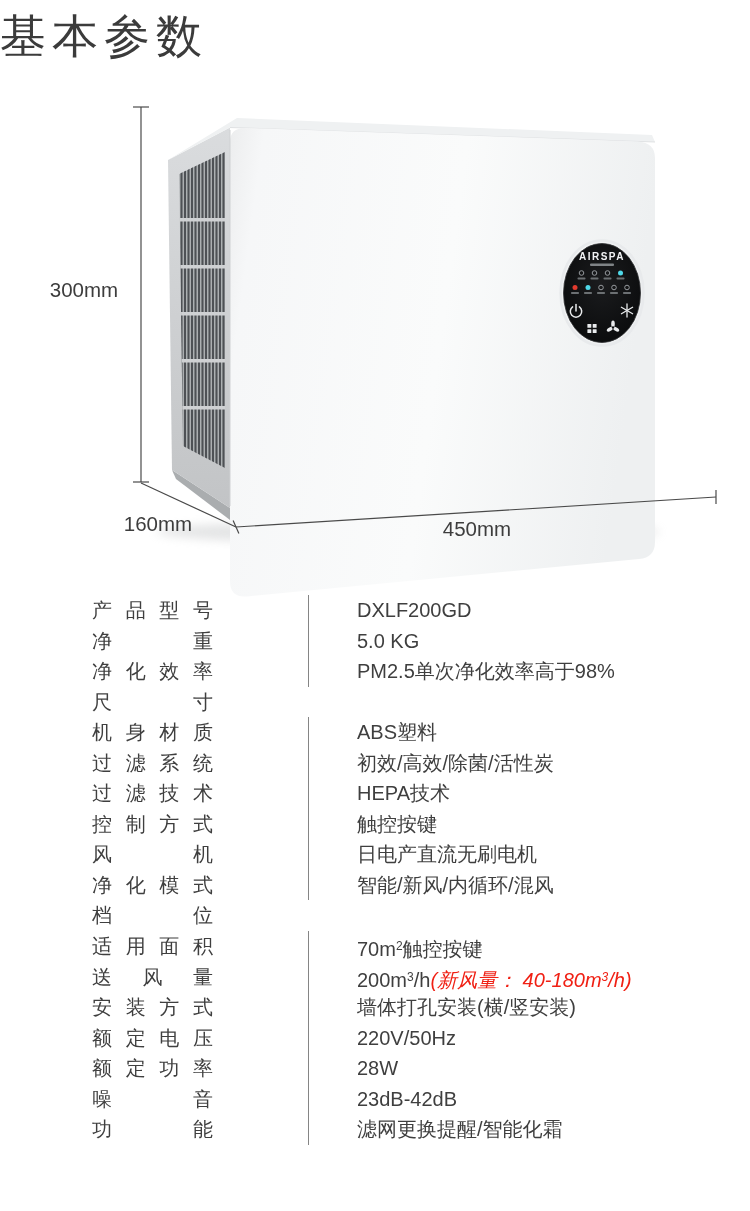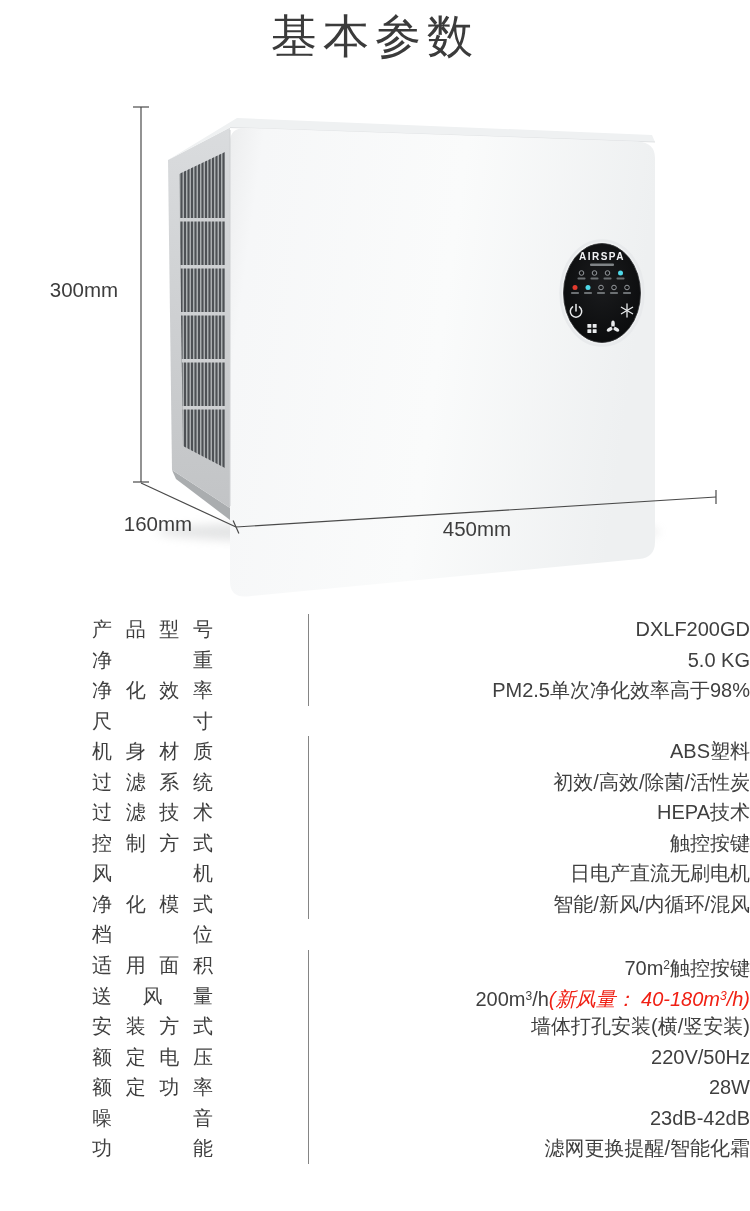--- a/index.html
+++ b/index.html
@@ -2,39 +2,38 @@
 <html style="--accent-red: #f02014; --text-dark: #3d3d3d; --divider-gray: #858585; --indicator-cyan: #4fd9e9; --indicator-red: #e23a2e;"><head>
 <meta charset="utf-8">
 <style>
   html,body{margin:0;padding:0;}
   body{
     width:750px;height:1211px;position:relative;overflow:hidden;background:#ffffff;
     font-family:"Liberation Sans","DejaVu Sans",sans-serif;
     color:var(--text-dark,#3d3d3d);
   }
   .page-title{
-    position:absolute;top:6px;left:0;width:750px;text-align:center;
+    position:absolute;top:6px;left:0;width:750px;
     font-size:46px;font-weight:300;letter-spacing:6px;color:#3b3b3b;
   }
   .figure{position:absolute;top:90px;left:0;}
   svg text{font-family:"Liberation Sans","DejaVu Sans",sans-serif;}
   .dim-text{font-size:20.5px;fill:#3d3d3d;}
   .brand-text{font-size:10px;font-weight:bold;letter-spacing:1.5px;fill:#f2f3f5;}
 
-  .spec-table{position:absolute;top:614px;left:0;width:750px;}
+  .spec-table{position:absolute;top:595px;left:0;width:750px;}
   .spec-row{display:flex;height:30.55px;}
   .spec-label{
     margin-left:92px;width:121px;font-size:20px;line-height:30.55px;
     text-align:justify;text-align-last:justify;color:#3f3f3f;
   }
   .spec-value{
     flex:1;margin-left:95px;border-left:1px solid var(--divider-gray,#858585);
-    padding-left:98px;font-size:20px;line-height:30.55px;color:#3f3f3f;
+    padding-left:48px;font-size:20px;line-height:30.55px;color:#3f3f3f;
     white-space:nowrap;
-    text-align:right;
   }
   .sup{font-size:12px;vertical-align:6px;}
   .red{color:var(--accent-red,#f02014);font-style:italic;}
 </style>
 </head>
 <body>
 
 <div class="page-title">基本参数</div>
 
 <svg class="figure" width="750" height="540" viewBox="0 0 750 540">

